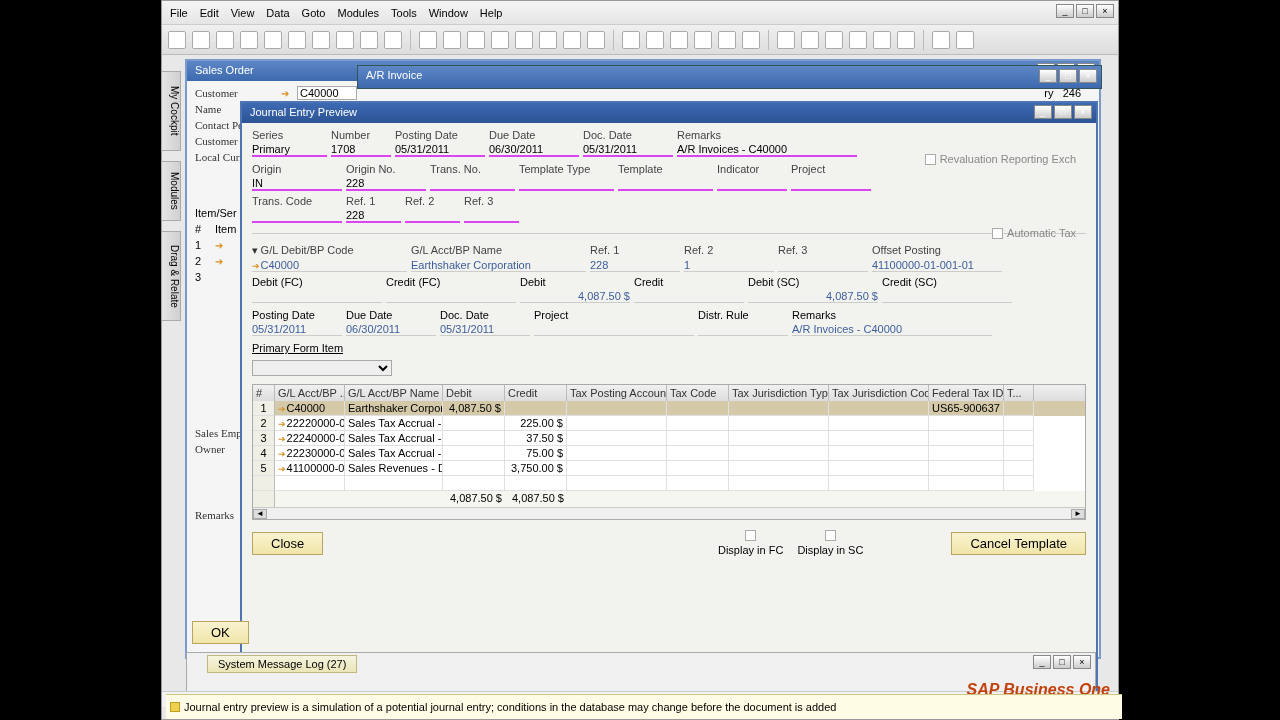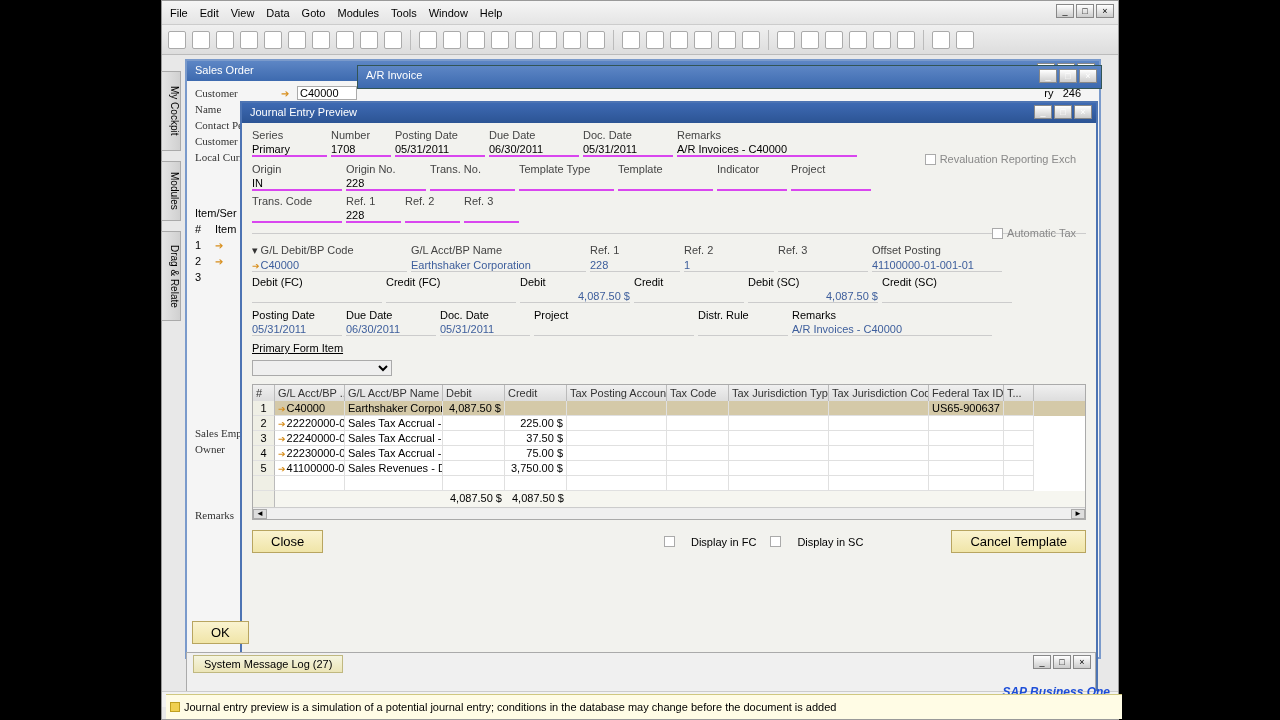--- a/index.html
+++ b/index.html
@@ -61,31 +61,31 @@
 .td.r { text-align: right; }
 .arrow-ic { color: #d89020; font-size: 9px; margin-right: 1px; }
 .tot-row { display: grid; grid-template-columns: 22px 70px 98px 62px 62px auto; height: 16px; font-size: 10px; background: #f6f6f0; }
 .tot-row .td { padding: 1px 3px; text-align: right; }
 .tbl-scroll { height: 12px; background: #eee; border-top: 1px solid #ccc; display: flex; align-items: center; }
 .tbl-scroll .sb-btn { width: 14px; height: 10px; background: #ddd; border: 1px solid #aaa; font-size: 8px; text-align: center; line-height: 8px; cursor: pointer; }
 .tbl-scroll .sb-track { flex: 1; height: 10px; background: #f0f0f0; }
 
 .btn-row { margin-top: 10px; display: flex; align-items: center; gap: 14px; }
 .sap-btn { padding: 3px 18px; background: linear-gradient(#faf3d0,#f0e5a8); border: 1px solid #b8a560; cursor: pointer; font-size: 13px; }
-.chk-inline { display: flex; align-items: center; gap: 16px; font-size: 11px; }
+.chk-inline { display: flex; align-items: center; gap: 3px; font-size: 11px; flex-direction: column; }
 
 .ok-btn { position: absolute; left: 30px; top: 620px; }
 
 .syslog { position: absolute; left: 24px; bottom: 27px; width: 910px; height: 40px; background: #f0f0f0; border: 1px solid #aaa; }
-.syslog-tab { display: inline-block; background: linear-gradient(#f5f5e0,#ece5b8); border: 1px solid #c0b880; padding: 2px 10px; margin: 2px 0 0 6px; font-size: 11px; }
+.syslog-tab { display: inline-block; background: linear-gradient(#f5f5e0,#ece5b8); border: 1px solid #c0b880; padding: 2px 10px; margin: 2px 0 0 20px; font-size: 11px; }
 .syslog .win-controls { top: 2px; }
 .statusbar { position: absolute; left: 0; bottom: 12px; width: 100%; height: 16px; background: #f2f2f2; border-top: 1px solid #ccc; text-align: center; font-size: 11px; line-height: 16px; }
 .msg-line { position: absolute; left: 4px; bottom: 0; width: 100%; height: 14px; background: #fffce5; border-top: 1px solid #d0c880; font-size: 10px; padding: 12px 4px; display: flex; align-items: center; gap: 4px; }
 .warn-ic { width: 10px; height: 10px; background: #f0d050; border: 1px solid #c0a020; }
-.sap-logo { position: absolute; right: 8px; bottom: 20px; font-size: 12px; color: #1d4ed8; font-style: italic; font-weight: bold; }
+.sap-logo { position: absolute; right: 8px; bottom: 20px; font-size: 16px; color: #c2410c; font-style: italic; font-weight: bold; }
 </style>
 </head>
 <body>
 
 <div class="app-window">
   <div class="menubar">
     <span>File</span>
     <span>Edit</span>
     <span>View</span>
     <span>Data</span>

